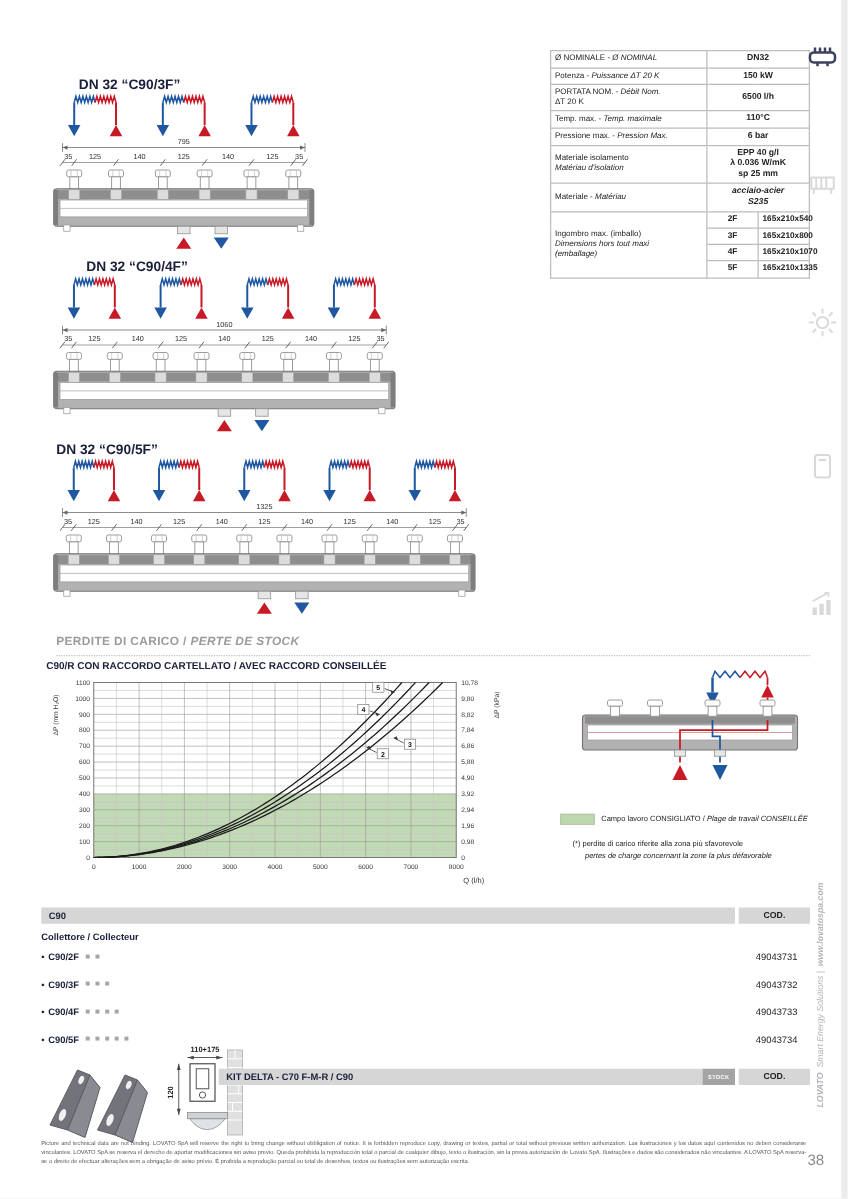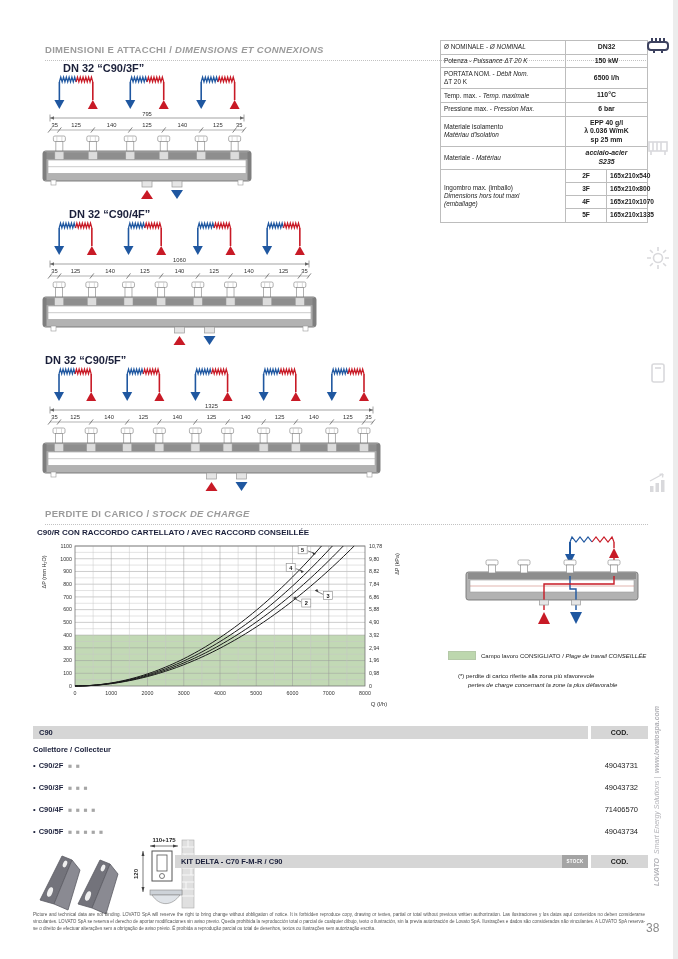--- a/index.html
+++ b/index.html
@@ -48,23 +48,20 @@
   .side-text{position:absolute;left:650px;top:512px;height:376px;width:13px;writing-mode:vertical-rl;transform:rotate(180deg);font-size:7px;font-style:italic;color:#b3b3b8;display:flex;align-items:center;}
   .side-text .brand,.side-text .url{font-weight:bold;}
   .side-text span{margin:2px 0;}
   .edge{position:absolute;right:0;top:0;width:5px;height:959px;background:#ececec;}
 </style>
 </head>
 <body>
 
 <div class="page">
 
-  <div class="abs sec-header" style="left:45px;top:44px;width:603px;">
-    <span>DIMENSIONI E ATTACCHI</span><span> / </span><span class="sec-fr">DIMENSIONS ET CONNEXIONS</span>
-  </div>
 
   <table class="spec abs" style="left:440px;top:40px;">
     <tbody>
         <tr>
       <td class="lbl"><span>Ø NOMINALE</span><span> - </span><i>Ø NOMINAL</i></td>
       <td class="val" colspan="2">DN32</td>
     </tr>
     <tr>
       <td class="lbl"><span>Potenza</span><span> - </span><i>Puissance ΔT 20 K</i></td>
       <td class="val" colspan="2">150 kW</td>
@@ -424,21 +421,21 @@
       <rect x="334.5" y="78" width="3.5" height="28" fill="#7e7e7e"></rect>
       <rect x="9" y="106" width="5" height="5" fill="#fff" stroke="#999" stroke-width="0.6"></rect>
       <rect x="325" y="106" width="5" height="5" fill="#fff" stroke="#999" stroke-width="0.6"></rect>
       <rect x="164.5" y="107" width="10" height="6" fill="#e6e6e6" stroke="#999" stroke-width="0.7"></rect>
       <rect x="194.5" y="107" width="10" height="6" fill="#e6e6e6" stroke="#999" stroke-width="0.7"></rect>
       <polygon points="163.5,125 175.5,125 169.5,116" fill="#c81a26"></polygon>
       <polygon points="193.5,116 205.5,116 199.5,125" fill="#1f57a0"></polygon>
     </svg>
 
   <div class="abs sec-header" style="left:45px;top:508px;width:603px;">
-    <span>PERDITE DI CARICO</span><span> / </span><span class="sec-fr">STOCK DE CHARGE</span>
+    <span>PERDITE DI CARICO</span><span> / </span><span class="sec-fr">PERTE DE STOCK</span>
   </div>
 
   <div class="abs chart-title" style="left:37px;top:528px;">C90/R CON RACCORDO CARTELLATO / AVEC RACCORD CONSEILLÉE</div>
   <svg class="abs" id="flow-chart" style="left:33px;top:538px;" width="405" height="180" viewBox="0 0 405 180">
       <rect x="42" y="8" width="290" height="140" fill="#fff"></rect>
       <rect x="42" y="97.0909090909091" width="290" height="50.90909090909091" fill="#c2d9b5"></rect>
       <line x1="42" y1="141.63636363636365" x2="332" y2="141.63636363636365" stroke="#c6c6c6" stroke-width="0.5"></line>
       <line x1="42" y1="135.27272727272725" x2="332" y2="135.27272727272725" stroke="#9a9a9a" stroke-width="0.5"></line>
       <line x1="42" y1="128.9090909090909" x2="332" y2="128.9090909090909" stroke="#c6c6c6" stroke-width="0.5"></line>
       <line x1="42" y1="122.54545454545455" x2="332" y2="122.54545454545455" stroke="#9a9a9a" stroke-width="0.5"></line>
@@ -593,21 +590,21 @@
     <div class="code-row">
       <span class="bullet">•</span>
         <span class="cname">C90/3F</span>
         <span class="squares">■ ■ ■</span>
         <span class="cval">49043732</span>
     </div>
     <div class="code-row">
       <span class="bullet">•</span>
         <span class="cname">C90/4F</span>
         <span class="squares">■ ■ ■ ■</span>
-        <span class="cval">71406570</span>
+        <span class="cval">49043733</span>
     </div>
     <div class="code-row">
       <span class="bullet">•</span>
         <span class="cname">C90/5F</span>
         <span class="squares">■ ■ ■ ■ ■</span>
         <span class="cval">49043734</span>
     </div>
   </div>
 
   <svg class="abs" style="left:34px;top:840px;" width="95" height="78" viewBox="0 0 95 78">

